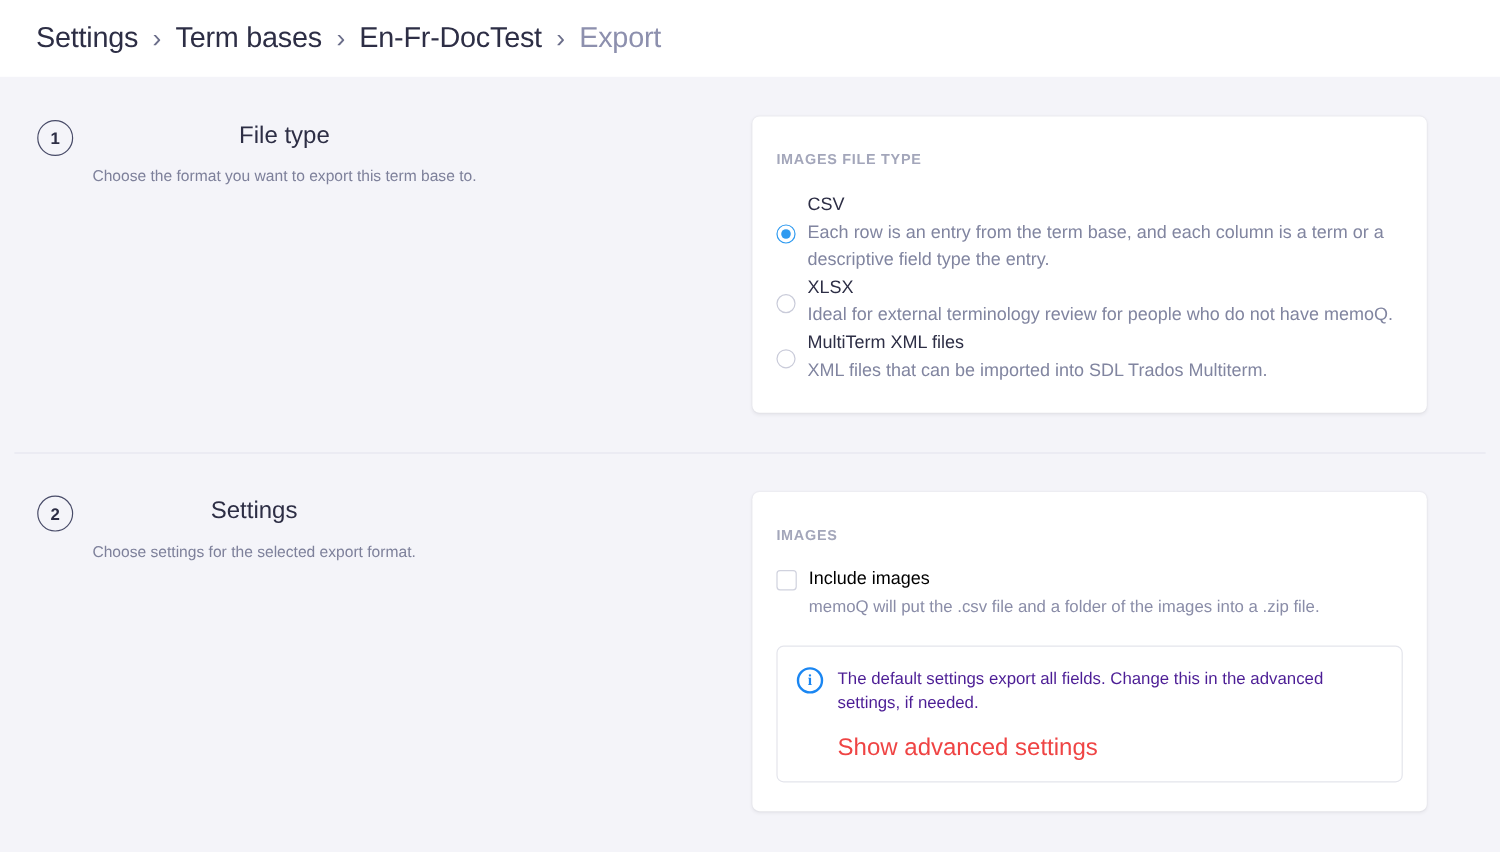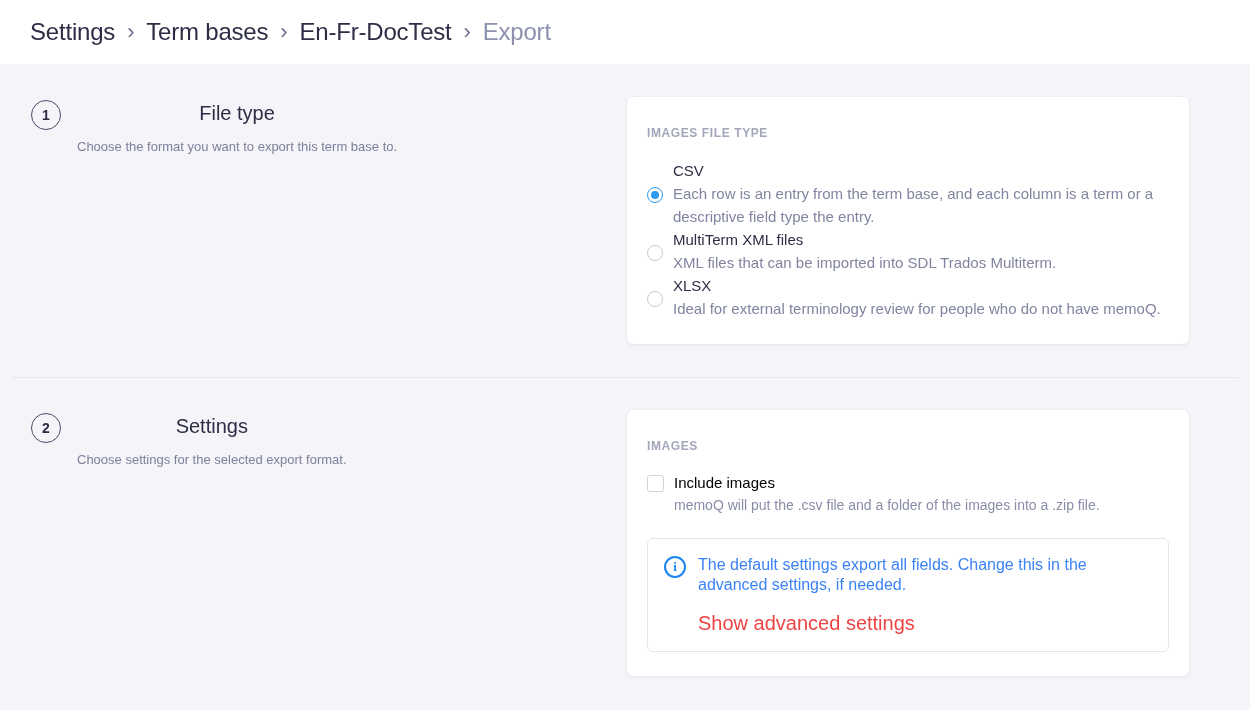--- a/index.html
+++ b/index.html
@@ -88,21 +88,21 @@
     background: #ffffff;
   }
   .info-icon {
     width: 22px; height: 22px; flex: 0 0 22px;
     border: 2.5px solid #1a86f2; border-radius: 50%;
     color: #1a86f2; font-weight: bold; font-size: 13px;
     display: flex; align-items: center; justify-content: center;
     font-family: "Liberation Serif", serif;
     margin-top: 1px;
   }
-  .info-text { font-size: 16px; color: #3b82f6; line-height: 20px; max-width: 460px; }
+  .info-text { font-size: 14px; color: #4c1d95; line-height: 20px; max-width: 460px; }
   .info-link {
     display: inline-block; margin-top: 17px;
     font-size: 20px; color: #ef4444; cursor: pointer; text-decoration: none;
   }
 </style>
 </head>
 <body>
 
 <header class="breadcrumb-bar">
   <nav class="breadcrumb">
@@ -133,30 +133,30 @@
         <span class="radio selected"></span>
         <div>
           <div class="option-label">CSV</div>
           <div class="option-desc">Each row is an entry from the term base, and each column is a term or a descriptive field type the entry.</div>
         </div>
       </div>
 
       <div class="option">
         <span class="radio"></span>
         <div>
-          <div class="option-label">MultiTerm XML files</div>
-          <div class="option-desc">XML files that can be imported into SDL Trados Multiterm.</div>
+          <div class="option-label">XLSX</div>
+          <div class="option-desc">Ideal for external terminology review for people who do not have memoQ.</div>
         </div>
       </div>
 
       <div class="option">
         <span class="radio"></span>
         <div>
-          <div class="option-label">XLSX</div>
-          <div class="option-desc">Ideal for external terminology review for people who do not have memoQ.</div>
+          <div class="option-label">MultiTerm XML files</div>
+          <div class="option-desc">XML files that can be imported into SDL Trados Multiterm.</div>
         </div>
       </div>
     </div>
   </div>
 
   <div class="divider"></div>
 
   <div class="section" style="padding-top:32px;">
     <div class="section-left">
       <div class="step-circle">2</div>

